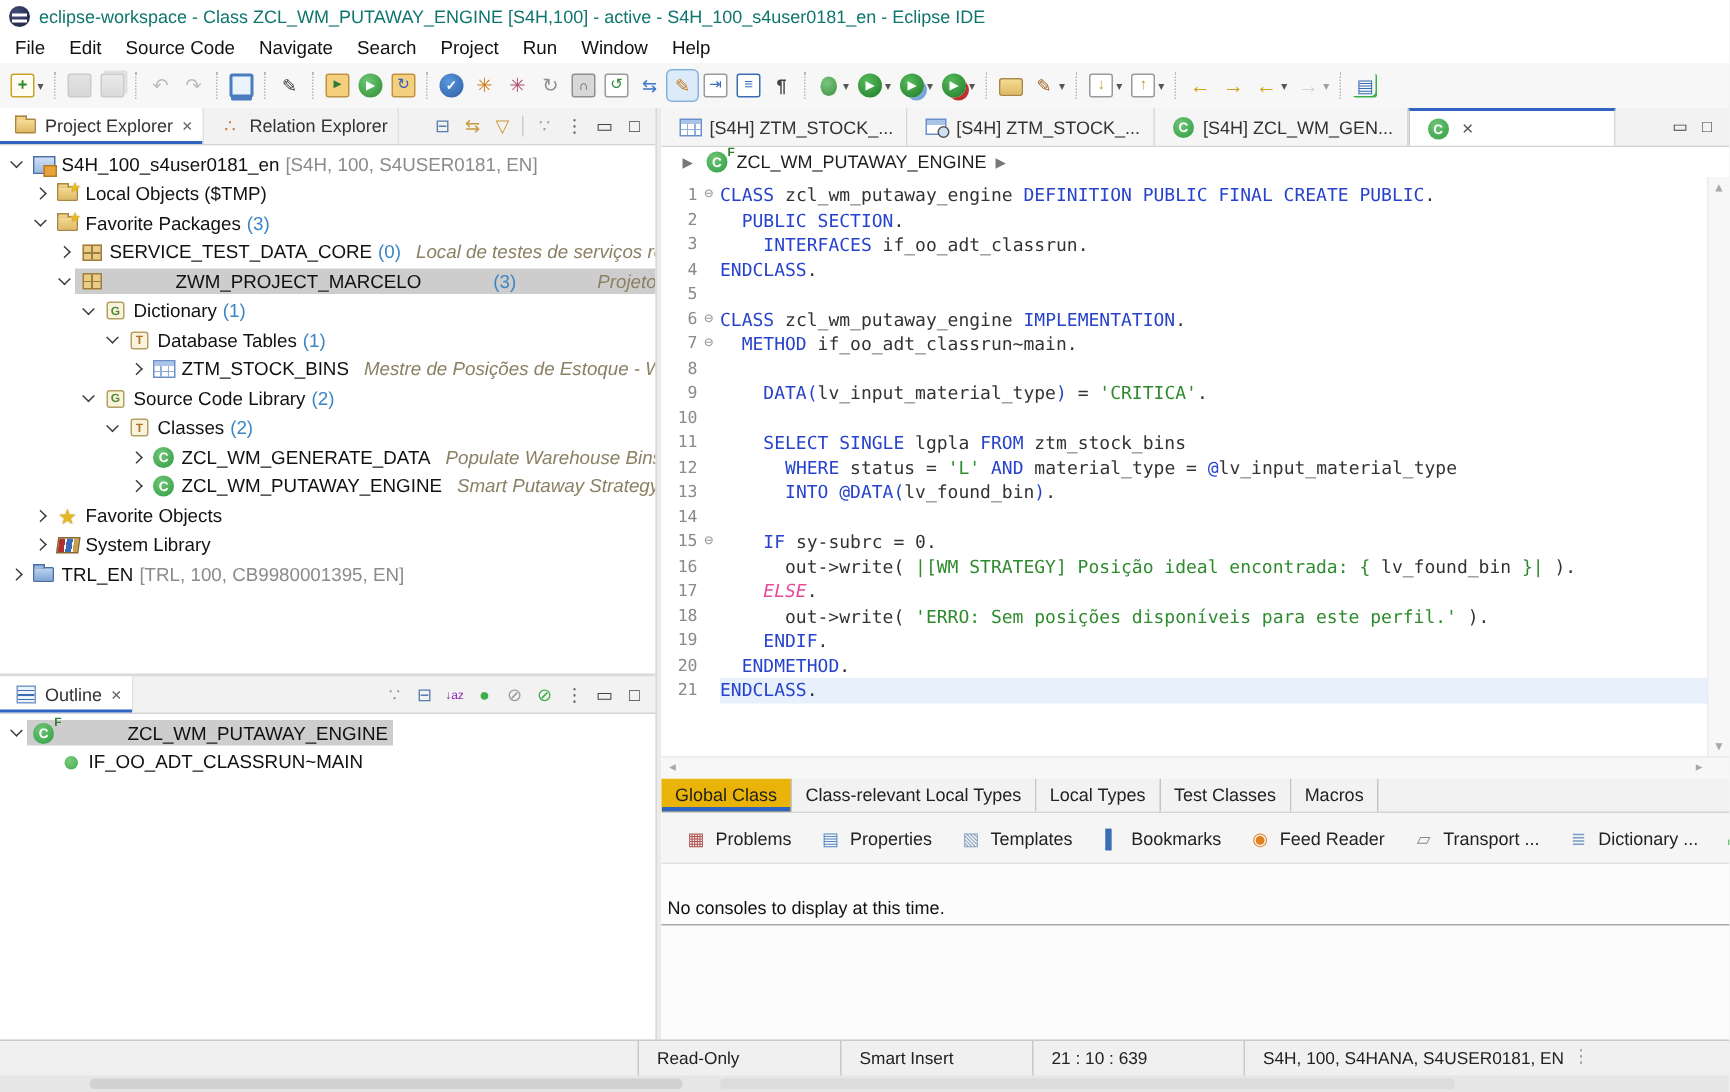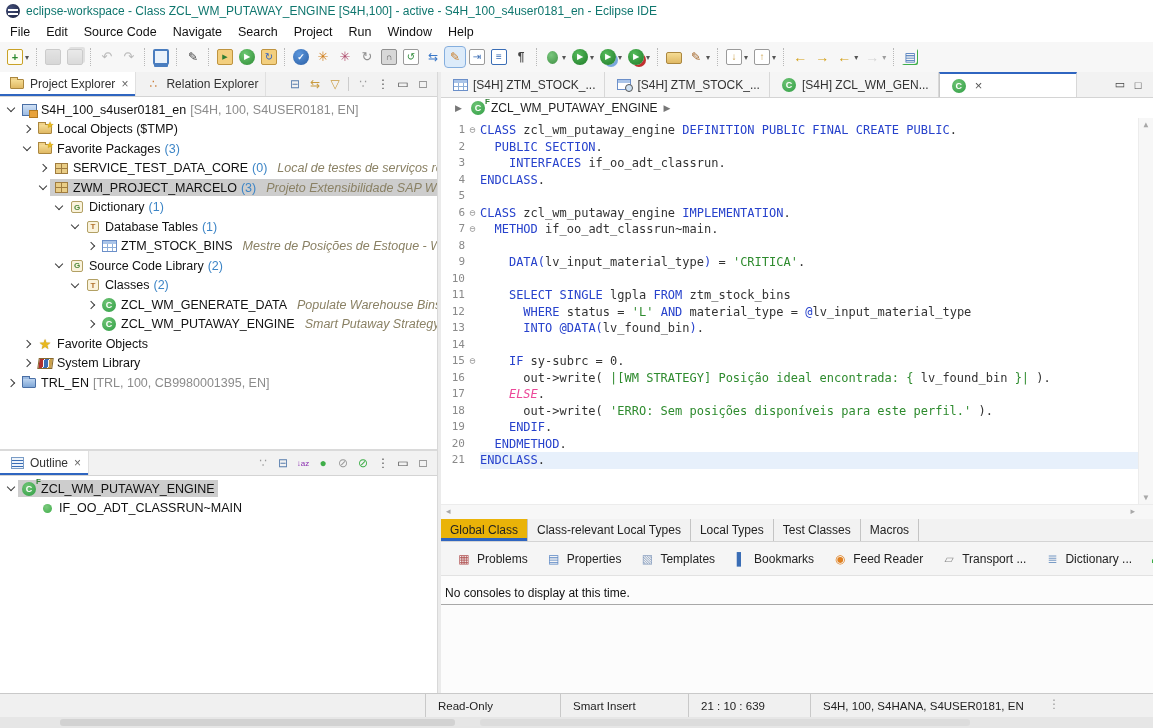--- a/index.html
+++ b/index.html
@@ -35,21 +35,21 @@
   .vt-icon{width:18px;height:18px;display:inline-flex;align-items:center;justify-content:center;font-size:12px;margin:0 1px;border-radius:2px;}
   .vt-sep{width:1px;height:14px;border-left:1px solid #ccc;margin:0 3px;}
   
   #pe-tree{background:#fff;flex:1;overflow:hidden;padding-top:3px;}
   .trow{height:19.5px;display:flex;align-items:center;white-space:nowrap;font-size:12.5px;cursor:default;}
   .chevbox{width:14px;flex:none;display:inline-flex;justify-content:center;}
   .chev{width:5px;height:5px;border-right:1.4px solid #3c3c3c;border-bottom:1.4px solid #3c3c3c;display:inline-block;}
   .chev.col{transform:rotate(-45deg);}
   .chev.exp{transform:rotate(45deg);margin-top:-3px;}
   .selwrap{display:inline-flex;align-items:center;padding:1px 3px 1px 1px;}
-  .trow.sel .selwrap{background:#cdcdcd;}
+  .trow.sel .selwrap{background:#cdcdcd;gap:44px;}
   .tlabel{margin-left:4px;color:#111;}
   .tcount{color:#3d85c6;margin-left:4px;}
   .tbracket{color:#8b8b8b;margin-left:4px;}
   .tdesc{color:#8a8164;font-style:italic;margin-left:10px;}
   
   .tic{width:16px;height:15px;position:relative;flex:none;display:inline-flex;align-items:center;justify-content:center;margin-left:2px;}
   .ic-project{width:15px;height:12px;border:1px solid #4a6fa5;background:linear-gradient(#cfe0f5,#9cbbe2);box-sizing:border-box;}
   .ic-project::after{content:"";position:absolute;right:-1px;bottom:-1px;width:7px;height:6px;background:#e8a33d;border:1px solid #b57b22;}
   .ic-folder{width:14px;height:10px;background:linear-gradient(#f2d globe,#e0b964);background:linear-gradient(#f5dc94,#e0b964);
     border:1px solid #ab873f;border-radius:1px;position:relative;box-sizing:border-box;}
@@ -117,21 +117,21 @@
   
   #subtabs{height:22px;background:#f2f2f2;display:flex;align-items:stretch;flex:none;border-bottom:1px solid #d4d4d4;}
   .stab{display:flex;align-items:center;padding:0 9px;font-size:12px;color:#222;border-right:1px solid #c4c4c4;background:#f2f2f2;}
   .stab.active{background:#eab308;box-shadow:inset 0 -3px 0 #2f65c0;}
   
   #viewbar{height:33px;background:#f5f5f5;display:flex;align-items:center;padding-left:6px;flex:none;border-bottom:1px solid #e2e2e2;overflow:hidden;}
   .vb-item{display:inline-flex;align-items:center;margin:0 9px;font-size:12px;color:#222;white-space:nowrap;}
   .vb-ic{width:16px;height:16px;display:inline-flex;align-items:center;justify-content:center;margin-right:5px;font-size:12px;}
   
   #console-area{flex:1;background:#fcfcfc;}
-  #console-msg{margin-top:8px;padding:2px 2px 4px 4px;font-size:12px;color:#111;border-bottom:1px solid #a8a8a8;}
+  #console-msg{margin-top:20px;padding:2px 2px 4px 4px;font-size:12px;color:#111;border-bottom:1px solid #a8a8a8;}
   
   #statusbar{position:absolute;left:0;top:693px;width:1153px;height:24px;background:#f0f0f0;border-top:1px solid #c9c9c9;font-size:11.5px;color:#222;}
   .st-cell{position:absolute;top:0;height:24px;display:flex;align-items:center;padding-left:12px;border-left:1px solid #c9c9c9;box-sizing:border-box;}
   #status-dots{position:absolute;top:3px;left:1048px;color:#999;font-size:12px;letter-spacing:1px;}
   #bottomstrip{position:absolute;left:0;top:717px;width:1153px;height:11px;background:#e6e6e6;}
   .strip-seg{position:absolute;top:2px;height:7px;border-radius:3px;}
 </style>
 </head>
 <body>
 
@@ -736,19 +736,19 @@
         <div id="console-msg">No consoles to display at this time.</div>
       </div>
     </div>
   </div>
 
   <div id="statusbar">
     <span id="status-dots">⋮</span>
   <div class="st-cell" style="left: 425px; width: 135px;">Read-Only</div>
       <div class="st-cell" style="left: 560px; width: 128px;">Smart Insert</div>
       <div class="st-cell" style="left: 688px; width: 122px;">21 : 10 : 639</div>
-      <div class="st-cell" style="left: 810px; width: 238px;">S4H, 100, S4HANA, S4USER0181, EN</div>
+      <div class="st-cell" style="left: 829px; width: 238px;">S4H, 100, S4HANA, S4USER0181, EN</div>
     </div>
   <div id="bottomstrip">
     <span class="strip-seg" style="left:60px;width:395px;background:#d2d2d2;"></span>
     <span class="strip-seg" style="left:480px;width:490px;background:#dcdcdc;"></span>
   </div>
 </div>
 
 </body></html>

